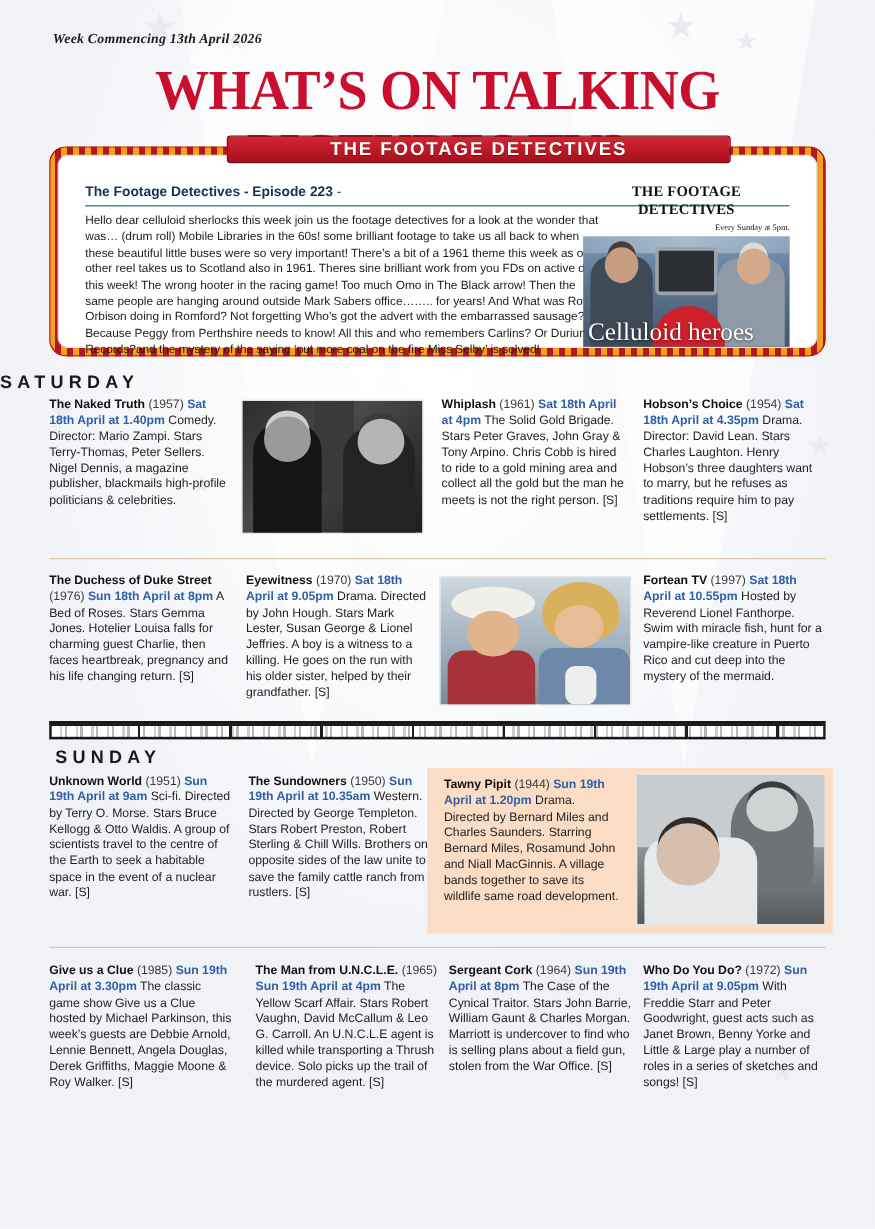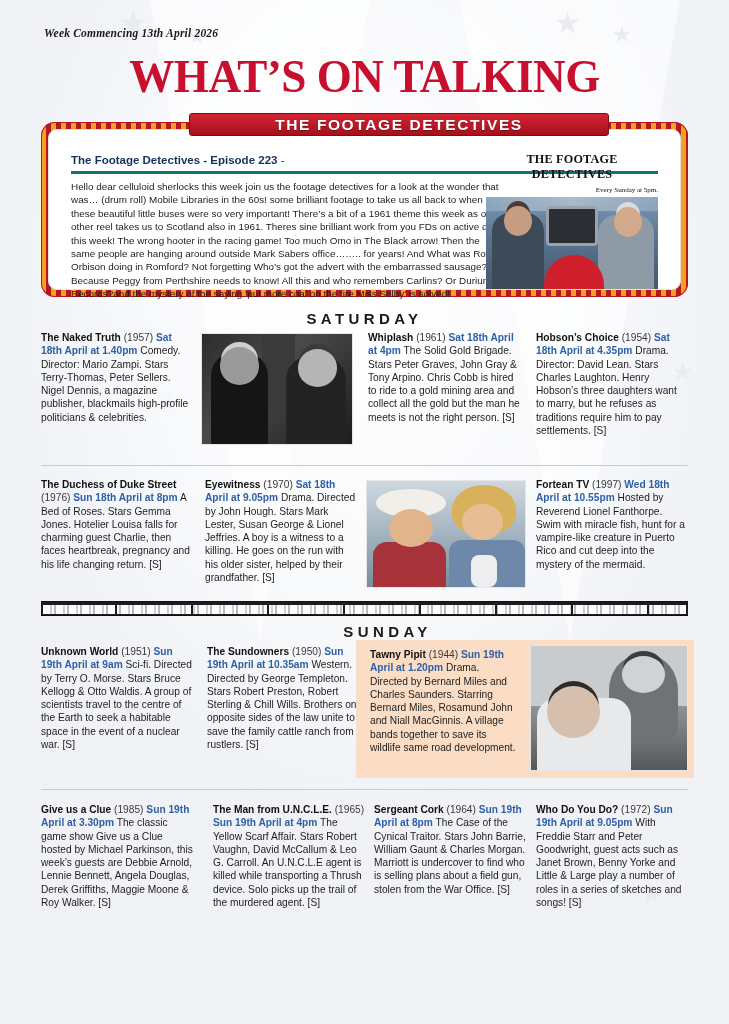--- a/index.html
+++ b/index.html
@@ -77,21 +77,21 @@
     text-align:center;
     font-weight:700; font-size:15.5px; letter-spacing:1.6px;
     color:#ffffff; line-height:22px;
     text-shadow: 0 1px 0 rgba(0,0,0,.35);
     z-index: 4;
   }
   .fd-body { position:absolute; left:22px; top:24px; right:22px; }
   .fd-title {
     font-size: 11.5px; font-weight:700; color:#16305c;
     padding-bottom:5px; margin-bottom:6px;
-    border-bottom:3px solid #0f766e;
+    border-bottom:1px solid #0f766e;
   }
   .fd-title .dash { font-weight:400; color:#333; }
   .fd-text {
     width: 435px;
     font-size: 9.9px; line-height: 13.4px; color:#1c1c1c;
     text-align: left;
   }
   .fd-text p + p { margin-top: 9px; }
   .fd-card {
     position:absolute; right:0; top:-2px; width:172px;
@@ -142,21 +142,21 @@
   .fd-photo .celluloid {
     position:absolute; left:4px; bottom:1px; right:2px;
     font-family:"Liberation Serif", serif;
     font-size:21px; color:#fff; font-weight:400;
     text-shadow: 0 1px 2px rgba(0,0,0,.6);
     line-height:23px;
   }
 
   
   .day {
-    position:absolute; width:729px; text-align:center;
+    position:absolute; width:729px; 
     font-size: 15px; font-weight:700; letter-spacing: 4.4px;
     color:#1a1a1a;
     font-family:"Liberation Sans", sans-serif;
   }
   .rule {
     position:absolute; left:41px; width:647px; height:1px;
     background:#d9c9a8;
   }
   .cell { position:absolute; }
   .entry {
@@ -260,20 +260,21 @@
             <div class="fd-card-title">THE FOOTAGE DETECTIVES</div>
             <div class="fd-card-sub">Every Sunday at 5pm.</div>
             <div class="fd-photo">
               <div class="strip"></div>
               <div class="tv"></div>
               <div class="man-l"></div>
                 <div class="head-l"></div>
               <div class="man-r"></div>
                 <div class="head-r"></div>
               <div class="sofa"></div>
+              <div class="celluloid">Celluloid heroes</div>
             </div>
           </div>
         </div>
       </div>
       <div class="fd-banner">THE FOOTAGE DETECTIVES</div>
     </div>
 
     <div class="day" style="top:310px;">SATURDAY</div>
 
     <div class="cell entry" style="left:41px; top:331px; width:150px;">
@@ -321,21 +322,21 @@
         <div class="sk bodyr"></div>
       <div class="sk hat"></div>
         <div class="sk fa"></div>
       <div class="sk hair"></div>
         <div class="sk fb"></div>
         <div class="sk scarf"></div>
     </div>
     <div class="cell entry" style="left:536px; top:478px; width:152px;">
       <b class="title">Fortean TV</b> 
       <span class="year">(1997)</span> 
-      <span class="when">Wed 18th April at 10.55pm</span> 
+      <span class="when">Sat 18th April at 10.55pm</span> 
       <span>Hosted by Reverend Lionel Fanthorpe. Swim with miracle fish, hunt for a vampire-like creature in Puerto Rico and cut deep into the mystery of the mermaid.</span>
     </div>
 
     <div class="filmstrip" style="top:601px;">
       <div class="sprockets"></div>
       <div class="frames"></div>
     </div>
 
     <div class="day" style="top:623px;padding-left:46px;">SUNDAY</div>
 

